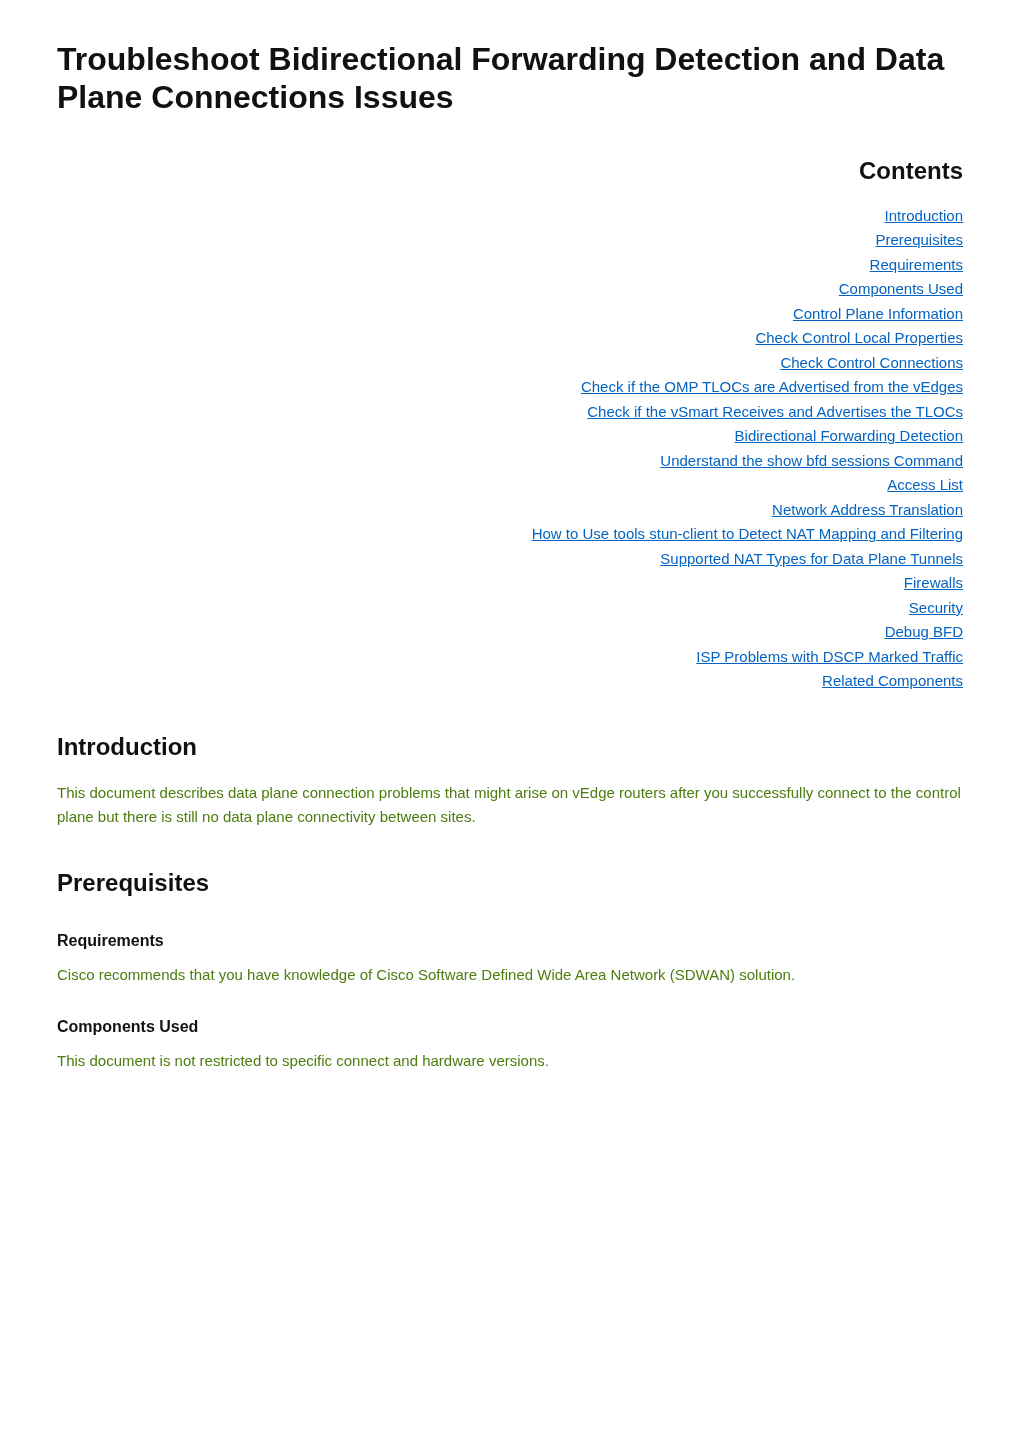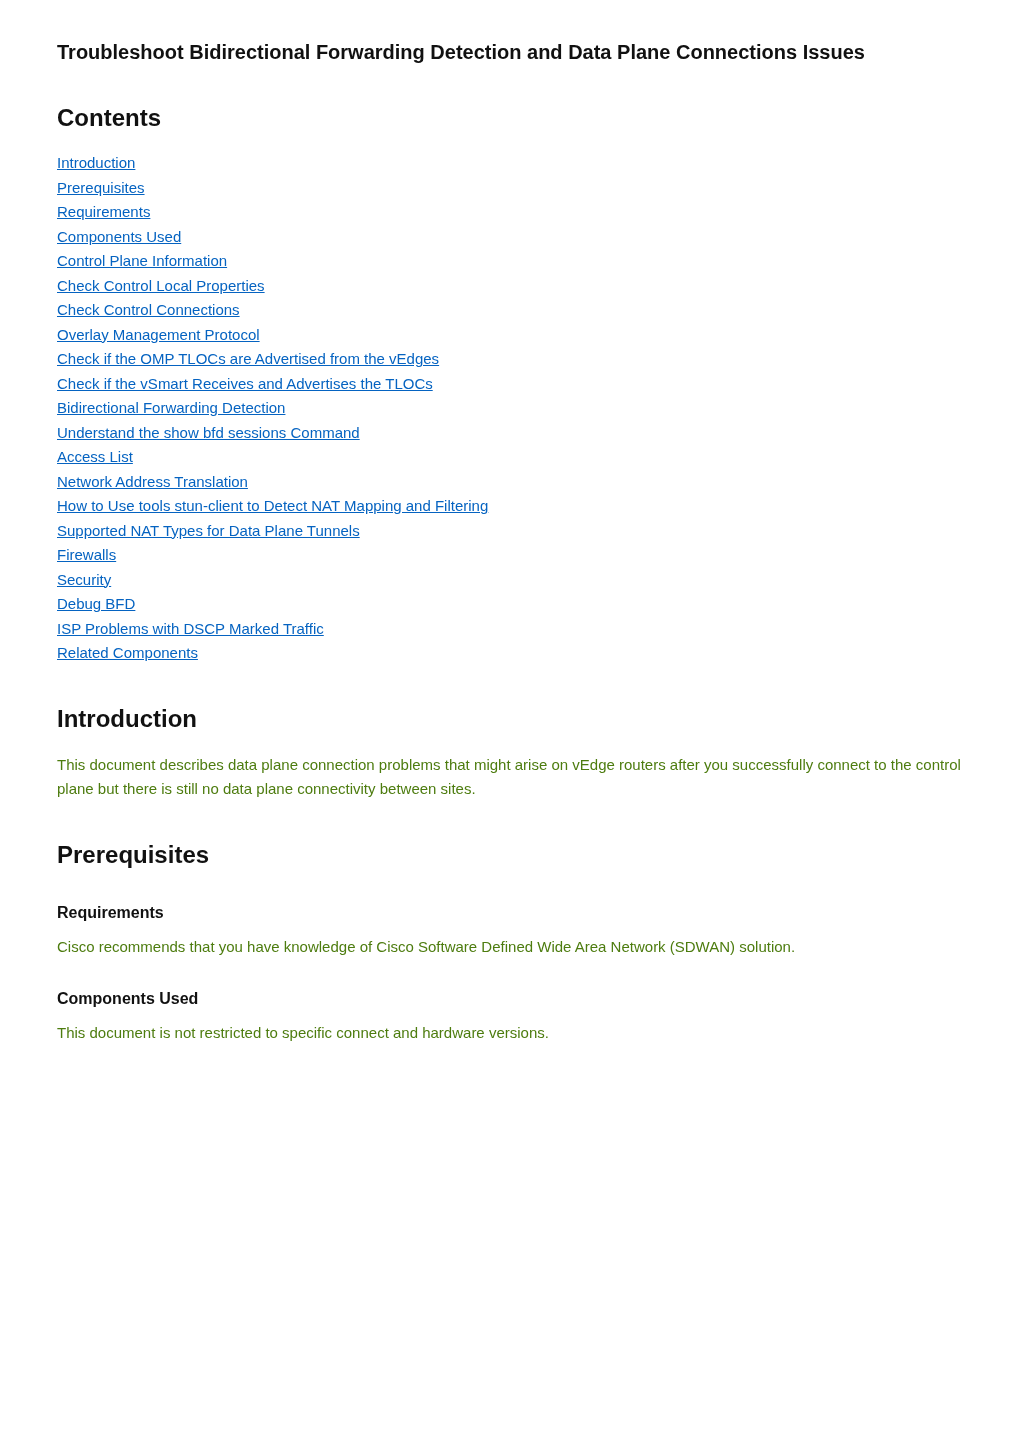--- a/index.html
+++ b/index.html
@@ -10,21 +10,21 @@
     body {
       font-family: Arial, Helvetica, sans-serif;
       font-size: 15px;
       color: #1a1a1a;
       background: #ffffff;
       padding: 40px 57px 60px 57px;
       max-width: 1020px;
       line-height: 1.5;
     }
     h1.page-title {
-      font-size: 20px;
+      font-size: 32px;
       font-weight: 700;
       line-height: 1.2;
       margin-bottom: 28px;
       color: #111111;
     }
     h2.section-title {
       font-size: 24px;
       font-weight: 700;
       margin-top: 36px;
       margin-bottom: 16px;
@@ -32,20 +32,21 @@
     }
     h3.subsection-title {
       font-size: 16px;
       font-weight: 700;
       margin-top: 28px;
       margin-bottom: 10px;
       color: #111111;
     }
     .contents-section {
       margin-bottom: 32px;
+      text-align: right;
     }
     .contents-list {
       list-style: none;
       padding: 0;
       margin: 0;
     }
     .contents-list li {
       margin-bottom: 2px;
     }
     .contents-list li a {
@@ -70,21 +71,20 @@
   <h2 class="section-title">Contents</h2>
   <ul class="contents-list" id="contents-list">
 
   <li><a href="#introduction">Introduction</a></li>
       <li><a href="#prerequisites">Prerequisites</a></li>
       <li><a href="#requirements">Requirements</a></li>
       <li><a href="#components-used">Components Used</a></li>
       <li><a href="#control-plane-information">Control Plane Information</a></li>
       <li><a href="#check-control-local-properties">Check Control Local Properties</a></li>
       <li><a href="#check-control-connections">Check Control Connections</a></li>
-      <li><a href="#overlay-management-protocol">Overlay Management Protocol</a></li>
       <li><a href="#check-omp-tlocs">Check if the OMP TLOCs are Advertised from the vEdges</a></li>
       <li><a href="#check-vsmart-tlocs">Check if the vSmart Receives and Advertises the TLOCs</a></li>
       <li><a href="#bfd">Bidirectional Forwarding Detection</a></li>
       <li><a href="#show-bfd-sessions">Understand the show bfd sessions Command</a></li>
       <li><a href="#access-list">Access List</a></li>
       <li><a href="#nat">Network Address Translation</a></li>
       <li><a href="#stun-client">How to Use tools stun-client to Detect NAT Mapping and Filtering</a></li>
       <li><a href="#nat-types">Supported NAT Types for Data Plane Tunnels</a></li>
       <li><a href="#firewalls">Firewalls</a></li>
       <li><a href="#security">Security</a></li>

